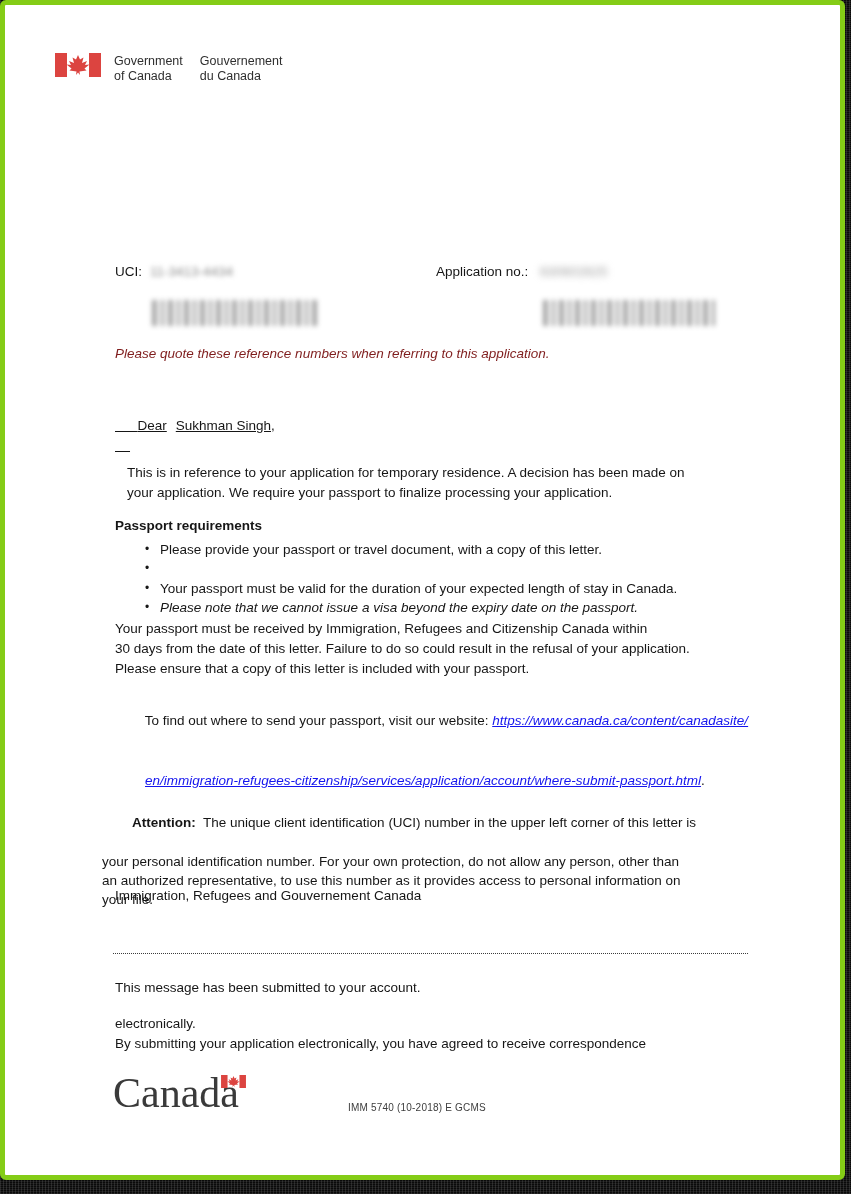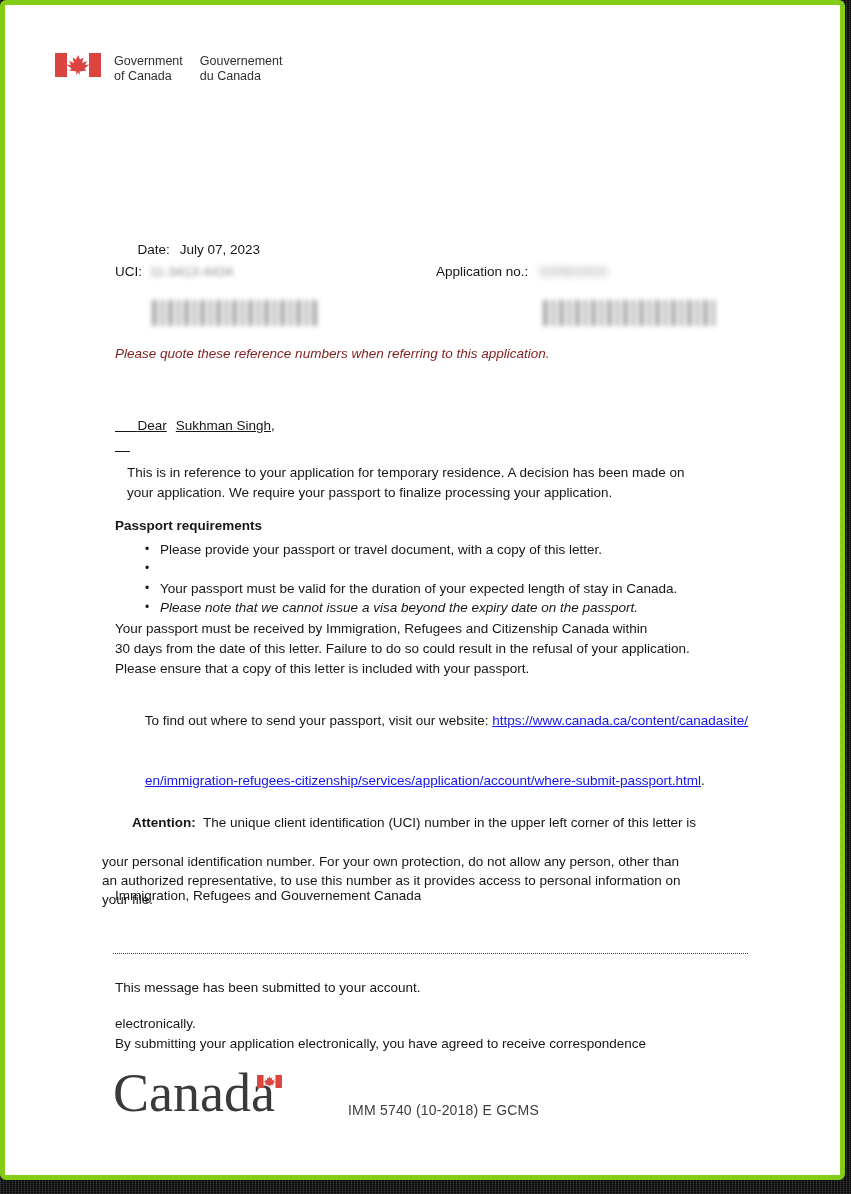--- a/index.html
+++ b/index.html
@@ -54,35 +54,35 @@
   .p1 { left:127px; top:463px; }
   .req { left:115px; top:516px; }
   .req-heading { font-weight:bold; }
   .bullets { margin-top:4px; }
   .bullet-row { display:flex; line-height:19.3px; }
   .bullet-dot { width:15px; margin-left:30px; font-size:12px; text-align:left; }
   .italic { font-style:italic; }
 
   .p2 { left:115px; top:619px; }
   .p3 { left:115px; top:691px; }
-  a.doc-link { color:#1414ee; text-decoration:underline; cursor:pointer; }
+  a.doc-link { color:#1414ee; text-decoration:underline; cursor:pointer;font-style:italic; }
 
   .thanks { left:115px; top:760px; }
   .attention { left:102px; top:794px; line-height:19.3px; }
   .signature { left:115px; top:886px; }
 
   .divider { left:113px; top:953px; width:635px; border-top:1.6px dotted #3c3c3c; height:0; }
 
   .msg1 { left:115px; top:978px; }
   .msg2 { left:115px; top:1014px; }
 
-  .wordmark { left:113px; top:1071px; font-family:"Liberation Serif", serif; font-size:54px; color:#3a3a3a; line-height:44px; }
+  .wordmark { left:113px; top:1071px; font-family:"Liberation Serif", serif; font-size:42px; color:#3a3a3a; line-height:44px; }
   .wordmark-wrap { position:relative; display:inline-block; }
   .wordmark-flag { position:absolute; right:-7px; top:4px; }
-  .form-number { left:348px; top:1102px; font-size:14px; color:#3d3d3d; letter-spacing:.2px; }
+  .form-number { left:348px; top:1102px; font-size:10px; color:#3d3d3d; letter-spacing:.2px; }
 </style>
 </head>
 <body>
 
 <div class="page">
   <div class="content">
 
     <div class="abs fip-logo">
       <svg width="46" height="24" viewBox="0 0 92 48">
         <g fill="#dc4440">
@@ -96,23 +96,20 @@
           <div>Government</div>
           <div>of Canada</div>
         </div>
         <div class="fip-col">
           <div>Gouvernement</div>
           <div>du Canada</div>
         </div>
       </div>
     </div>
 
-    <div class="abs date-row body-text pre">
-      <span>Date:</span><span class="label-gap">July 07, 2023</span>
-    </div>
 
     <span class="abs uci-label body-text">UCI:</span>
     <span class="abs uci-value body-text">11-3413-4434</span>
     <span class="abs app-label body-text">Application no.:</span>
     <span class="abs app-value body-text">630602625</span>
 
     <div class="abs barcode barcode-left"></div>
     <div class="abs barcode barcode-right"></div>
 
     <div class="abs notice pre">Please quote these reference numbers when referring to this application.</div>

